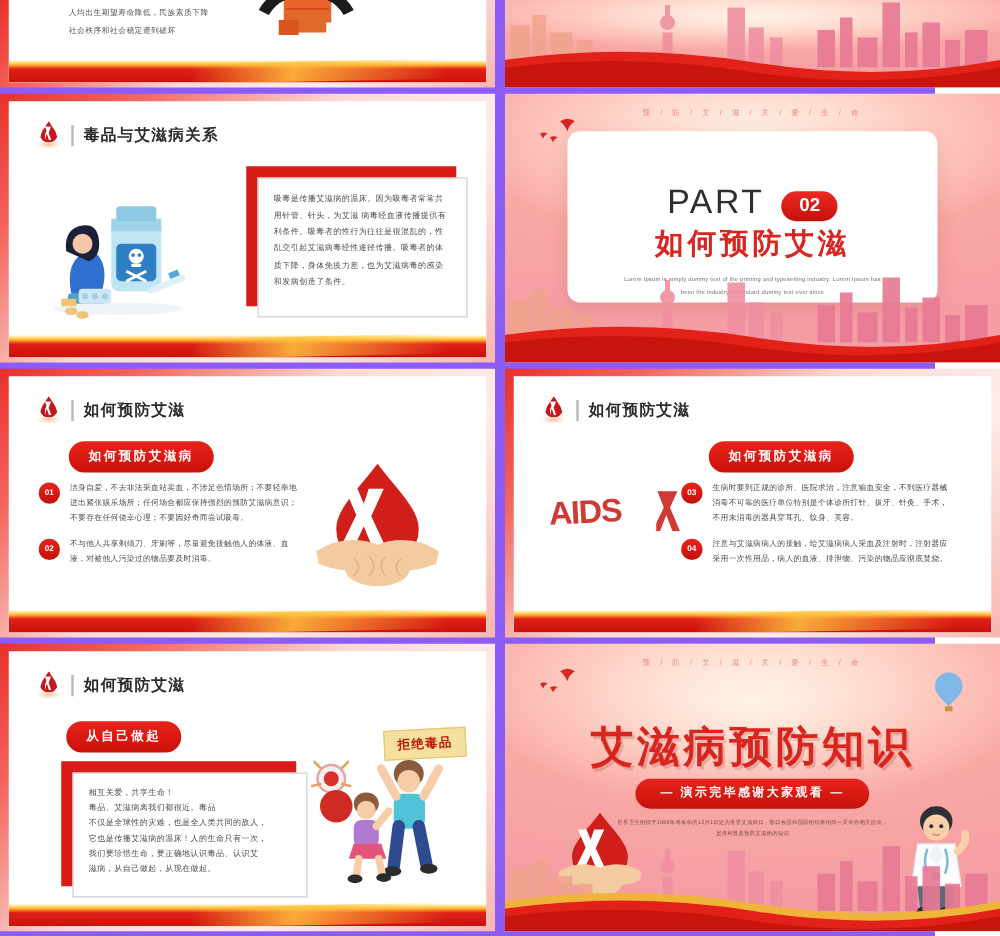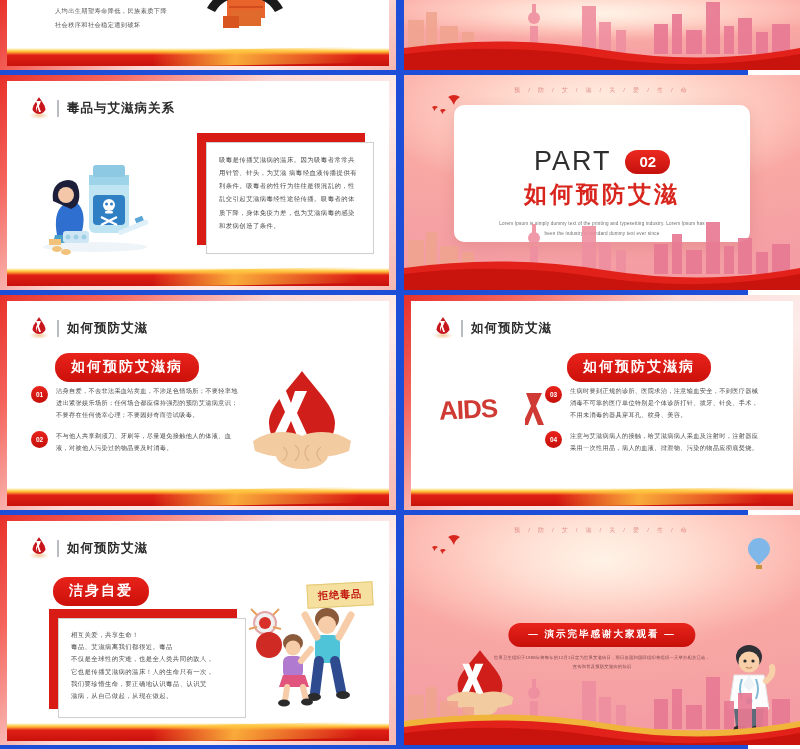--- a/index.html
+++ b/index.html
@@ -2,21 +2,21 @@
 <html><head>
 <meta charset="utf-8">
 <style>
   * { box-sizing: border-box; margin: 0; padding: 0; }
   html, body {
     width: 800px; height: 749px;
     background: #ffffff;
     font-family: "Liberation Sans", "DejaVu Sans", sans-serif;
     overflow: hidden;
   }
-  .page { position: relative; width: 748px; height: 749px; background: #1d4ed8; }
+  .page { position: relative; width: 748px; height: 749px; background: #8b5cf6; }
 
   
   .grid {
     position: absolute; inset: 0;
     display: grid;
     grid-template-columns: 396px 396px;
     grid-template-rows: 70px 215px 215px 230px;
     column-gap: 8px;
     row-gap: 5px;
     padding: 0 0 0 0;
@@ -77,21 +77,21 @@
     background: radial-gradient(ellipse at 50% 50%, rgba(240,180,120,.75) 0%, rgba(240,190,140,0) 70%);
     border-radius:50%;
   }
   .sl-divider { width: 2px; height: 17px; background: #b9bcc2; }
   .sl-title { font-size: 12.5px; color: #2b2b2b; letter-spacing: 1px; font-weight: 700; }
 
   
   .pill {
     display: inline-block;
     background: linear-gradient(180deg,#e8231b 0%,#cc100a 100%);
-    color: #fff; font-size: 14px; font-weight: 700; letter-spacing: 2px;
+    color: #fff; font-size: 10px; font-weight: 700; letter-spacing: 2px;
     padding: 5px 16px 6px 16px;
     border-radius: 14px;
   }
 
   
   .num-item { display: flex; gap: 8px; margin-bottom: 9px; }
   .num-badge {
     flex: 0 0 auto; width: 17px; height: 17px; border-radius: 50%;
     background: linear-gradient(180deg,#e8231b 0%,#c4100b 100%);
     color: #fff; font-size: 6.5px; font-weight: 700;
@@ -134,21 +134,21 @@
   .birds { position:absolute; left: 22px; top: 18px; width: 60px; height: 22px; }
   .skyline { position:absolute; left:0; right:0; bottom: 16px; height: 58px; }
   .wave { position:absolute; left:0; right:0; bottom:0; height: 34px; }
 
   .part-card {
     position: absolute; left: 50px; right: 50px; top: 30px; bottom: 48px;
     background:#fff; border-radius: 10px;
     box-shadow: 0 4px 16px rgba(160,60,60,.18);
     display:flex; flex-direction: column; align-items:center; justify-content:center;
   }
-  .part-row { display:flex; align-items:center; gap: 14px; margin-top: 37px; }
+  .part-row { display:flex; align-items:flex-end; gap: 14px; margin-top: 37px; }
   .part-word { font-size: 27px; color: #2e2e2e; letter-spacing: 2px; font-weight: 400; }
   .part-num {
     background: linear-gradient(180deg,#ec2a22,#c5100b);
     color:#fff; font-size: 15px; font-weight: 700;
     padding: 3px 14px 4px; border-radius: 14px;
   }
   .part-sub { font-size: 23px; color:#d8261e; font-weight: 800; letter-spacing: 3px; margin-top: 2px; }
   .part-lorem { font-size: 4.6px; color:#6d6d6d; text-align:center; line-height:2.0; margin-top: 9px; max-width: 215px; letter-spacing:.2px;}
 
   
@@ -425,21 +425,21 @@
           <div class="ribbon-badge">
             <div class="shadow"></div>
               <div class="drop"></div>
               <div class="rib"></div>
           </div>
           <div class="sl-divider"></div>
           <div class="sl-title">如何预防艾滋</div>
         </div>
 
         <div style="position:absolute;left:46px;top:56px">
-          <span class="pill">洁身自爱</span>
+          <span class="pill">从自己做起</span>
         </div>
 
         <div class="textbox-wrap" style="position:absolute;left:42px;top:88px;width:188px;height:100px">
           <div class="textbox-red"></div>
           <div class="textbox-white" style="width:188px;height:100px;overflow:hidden;line-height:1.9">
             <div>相互关爱，共享生命！</div>
             <div>毒品、艾滋病离我们都很近。毒品</div>
             <div>不仅是全球性的灾难，也是全人类共同的敌人，</div>
             <div>它也是传播艾滋病的温床！人的生命只有一次，</div>
             <div>我们要珍惜生命，要正确地认识毒品、认识艾</div>
@@ -485,20 +485,21 @@
       <svg class="birds" viewBox="0 0 60 22">
         <path d="M22 4 q6 -4 12 0 q-5 3 -6 8 q-3 -6 -6 -8 z" fill="#d8271f"></path>
         <path d="M6 14 q3 -2 6 0 q-3 1.5 -3.5 4 q-1.5 -3 -2.5 -4z" fill="#d8271f"></path>
         <path d="M14 17 q3 -2 6 0 q-3 1.5 -3.5 4 q-1.5 -3 -2.5 -4z" fill="#d8271f"></path>
       </svg>
       <svg style="position:absolute;right:28px;top:22px;width:26px;height:34px" viewBox="0 0 26 34">
         <path d="M13 1 a11 11 0 0 1 11 11 c0 7 -7 11 -11 16 C9 23 2 19 2 12 A11 11 0 0 1 13 1z" fill="#7fb8e8"></path>
         <rect x="10" y="28" width="6" height="4" fill="#c9923c"></rect>
       </svg>
 
+      <div class="final-title">艾滋病预防知识</div>
       <div class="final-pill">— 演示完毕感谢大家观看 —</div>
       <div class="final-note">世界卫生组织于1988年将每年的12月1日定为世界艾滋病日，那日各国和国际组织将组织一天举办相关活动，宣传和普及预防艾滋病的知识</div>
 
       <svg style="position:absolute;left:36px;bottom:24px;width:80px;height:78px" viewBox="0 0 118 110">
         <path d="M59 8 C74 28 92 44 92 60 a33 33 0 0 1 -66 0 C26 44 44 28 59 8 Z" fill="#d01f1a"></path>
         <path d="M52 28 l12 0 l-10 22 l14 30 l-11 0 l-9 -22 l-10 22 l-11 0 l15 -31 l-9 -21 l10 0 l5 12 z" fill="#fff"></path>
         <g fill="#f2cba0">
           <path d="M10 78 q18 -12 40 -8 q10 2 16 8 l-4 12 q-26 8 -50 -2 z"></path>
           <path d="M108 78 q-18 -12 -40 -8 q-10 2 -16 8 l4 12 q26 8 50 -2 z"></path>
           <ellipse cx="59" cy="92" rx="26" ry="14"></ellipse>

